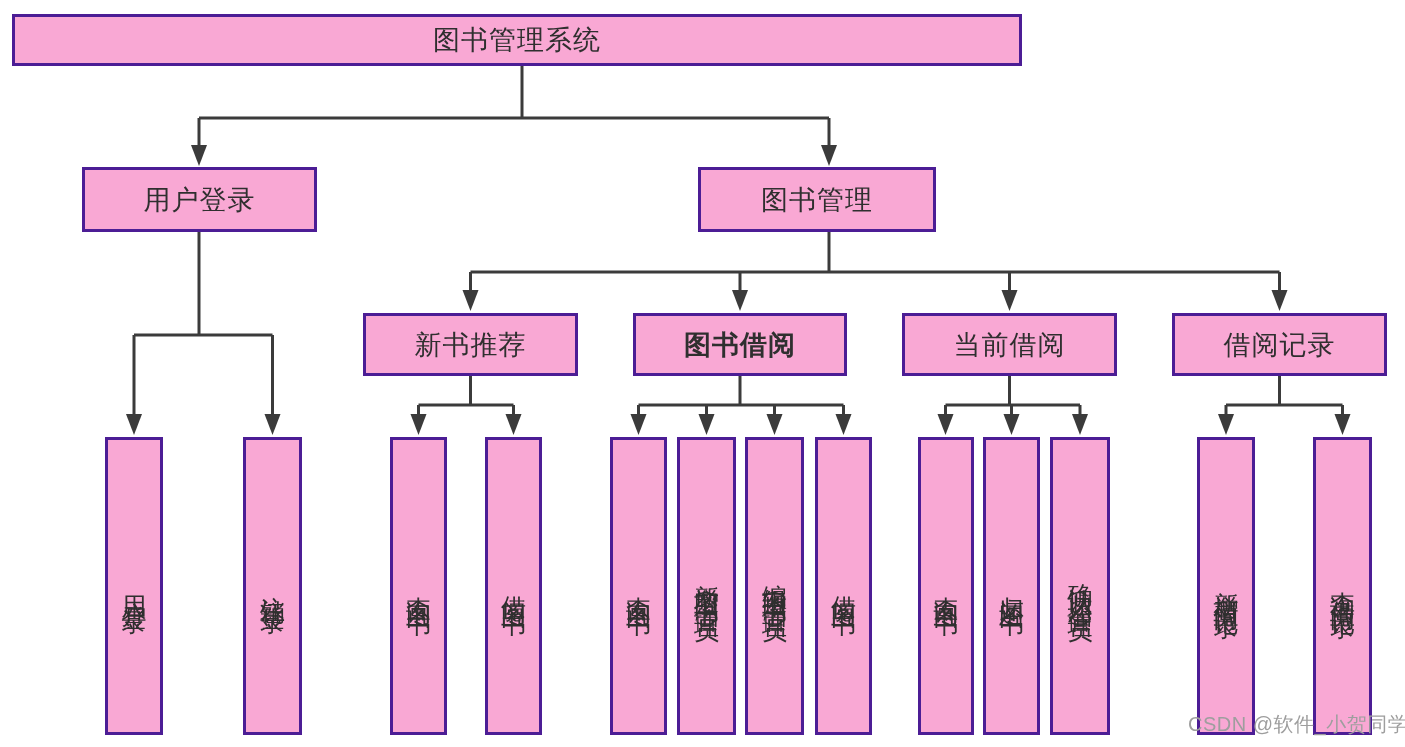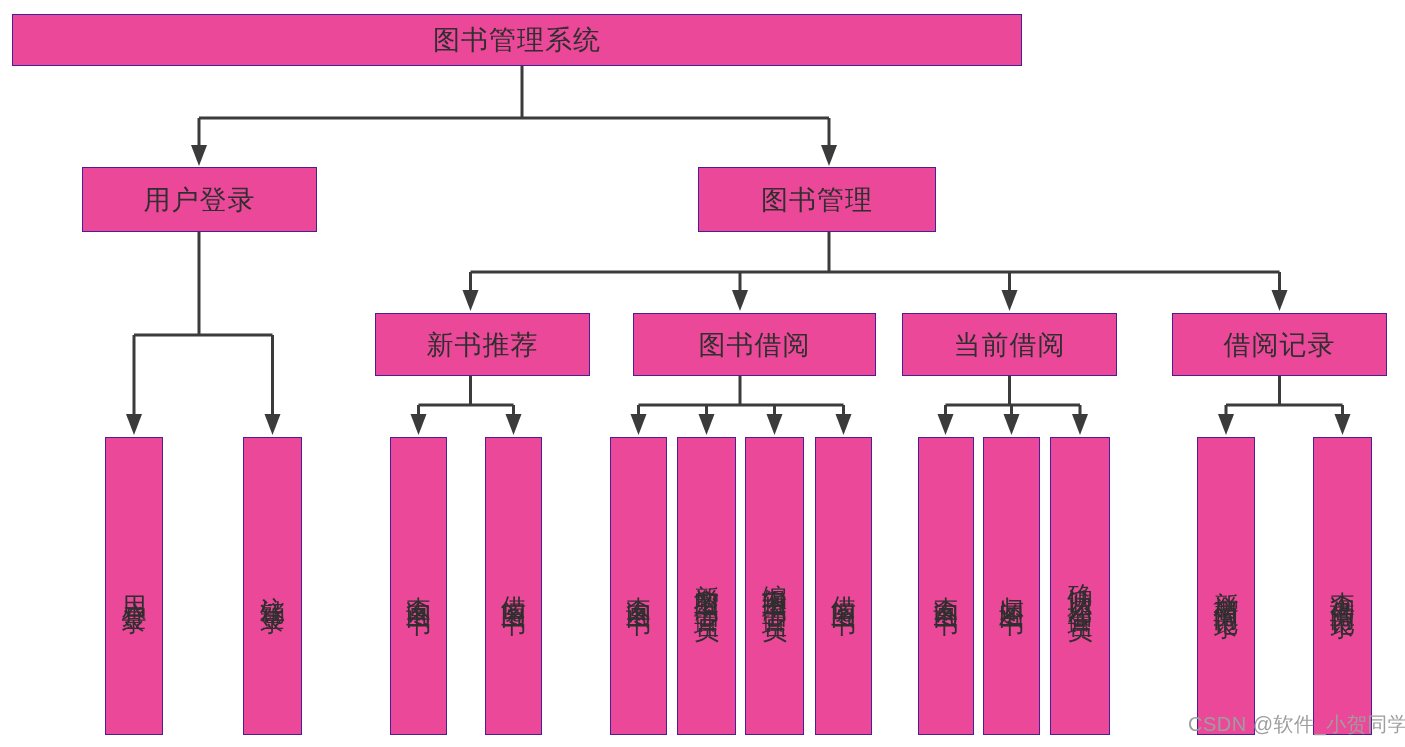--- a/index.html
+++ b/index.html
@@ -13,22 +13,22 @@
   }
   .wires {
     position: absolute;
     left: 0; top: 0;
     width: 1405px; height: 747px;
     z-index: 0;
   }
   .node {
     position: absolute;
     box-sizing: border-box;
-    background: #ec4899;
-    border: 1px solid #4c1d95;
+    background: #f9a8d4;
+    border: 3px solid #4c1d95;
     color: #2f2f2f;
     display: flex;
     align-items: center;
     justify-content: center;
     z-index: 1;
     text-align: center;
   }
   .node.h { font-size: 27px; letter-spacing: 1px; }
   .node.leaf {
     writing-mode: vertical-rl;
@@ -122,22 +122,22 @@
       <polygon points="1218,414 1234,414 1226,435"></polygon>
       <polygon points="1334.5,414 1350.5,414 1342.5,435"></polygon>
     </g>
   </svg>
 
   <div class="node h" style="left:12px; top:14px; width:1010px; height:52px;">图书管理系统</div>
 
   <div class="node h" style="left:82px; top:167px; width:235px; height:65px;">用户登录</div>
   <div class="node h" style="left:698px; top:167px; width:238px; height:65px;">图书管理</div>
 
-  <div class="node h" style="left:363px; top:313px; width:215px; height:63px;margin-left:12px;">新书推荐</div>
-  <div class="node h" style="left:633px; top:313px; width:243px; height:63px;">图书借阅</div>
+  <div class="node h" style="left:363px; top:313px; width:215px; height:63px;">新书推荐</div>
+  <div class="node h" style="left:633px; top:313px; width:214px; height:63px;font-weight:bold;">图书借阅</div>
   <div class="node h" style="left:1172px; top:313px; width:215px; height:63px;">借阅记录</div>
   <div class="node h" style="left:902px; top:313px; width:215px; height:63px;">当前借阅</div>
 
   <div class="node leaf" style="left:105px; width:58px;">用户登录</div>
   <div class="node leaf" style="left:243px; width:59px;">注销登录</div>
 
   <div class="node leaf" style="left:390px; width:57px;">查询图书</div>
   <div class="node leaf" style="left:485px; width:57px;">借阅图书</div>
 
   <div class="node leaf" style="left:610px; width:57px;">查询图书</div>

